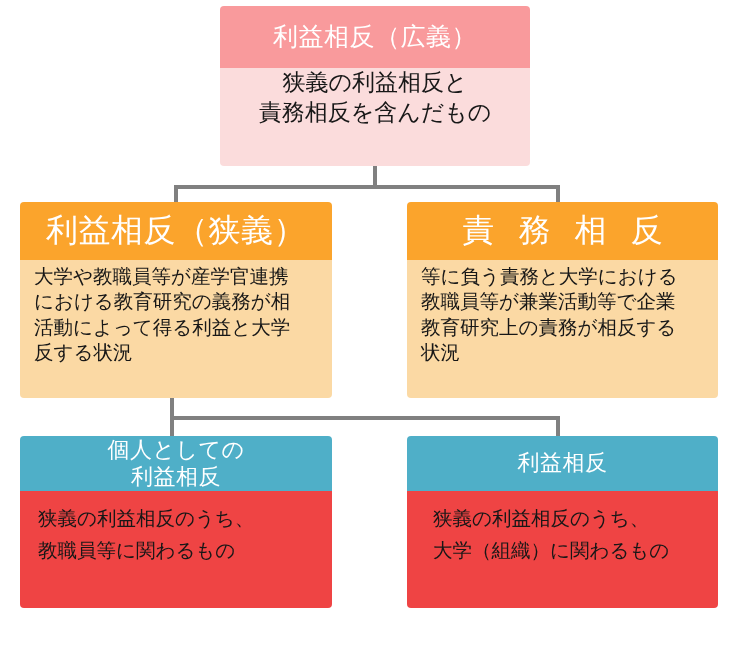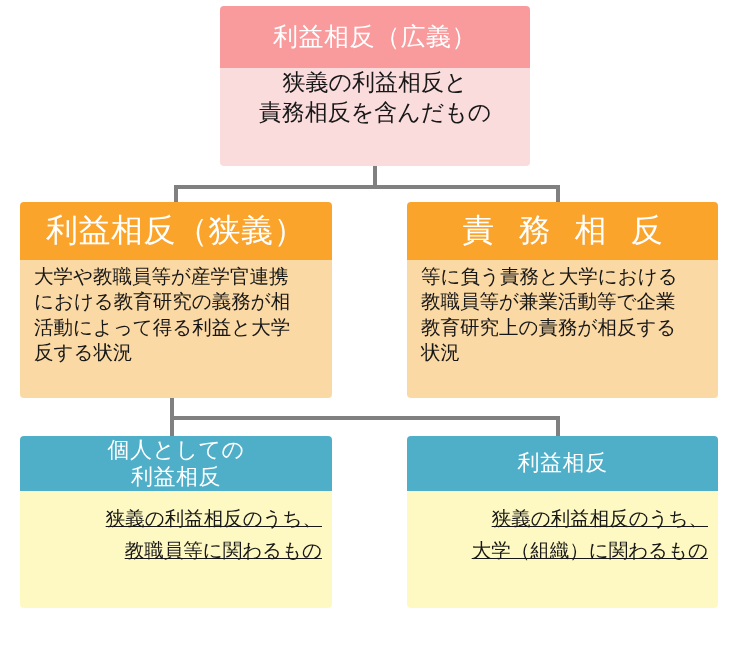--- a/index.html
+++ b/index.html
@@ -102,26 +102,25 @@
     text-indent: 7px;
   }
 
   
   .node--blue .node-header {
     height: 55px;
     background: #4FAFC8;
     font-size: 22px;
   }
   .node--blue .node-body {
-    background: #fef9c3;
+    background: #ef4444;
     font-size: 19.5px;
-    text-align: right;
+    text-align: left;
     padding: 12px 10px 0 18px;
     line-height: 1.62;
-    text-decoration: underline;
   }
   .node--individual {
     left: 20px;
     top: 436px;
     width: 312px;
     height: 172px;
   }
   .node--organization {
     left: 407px;
     top: 436px;

